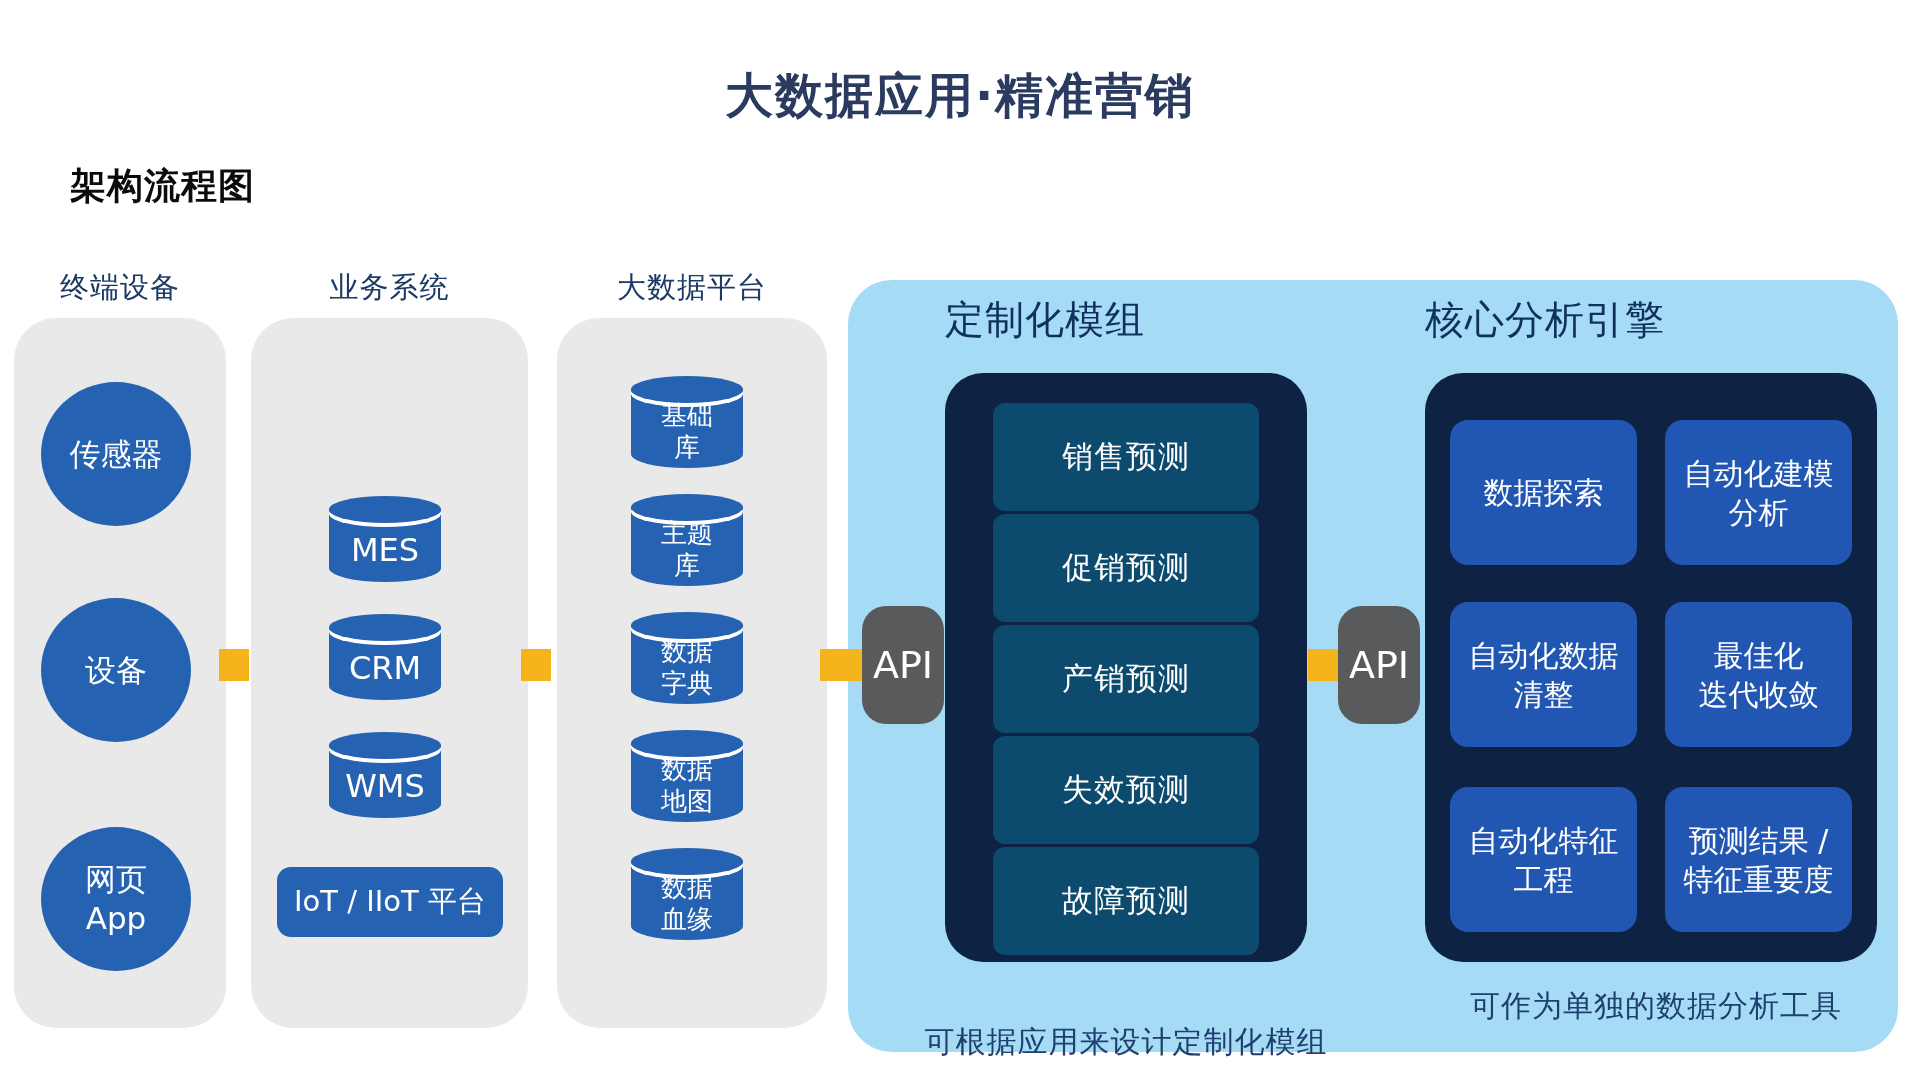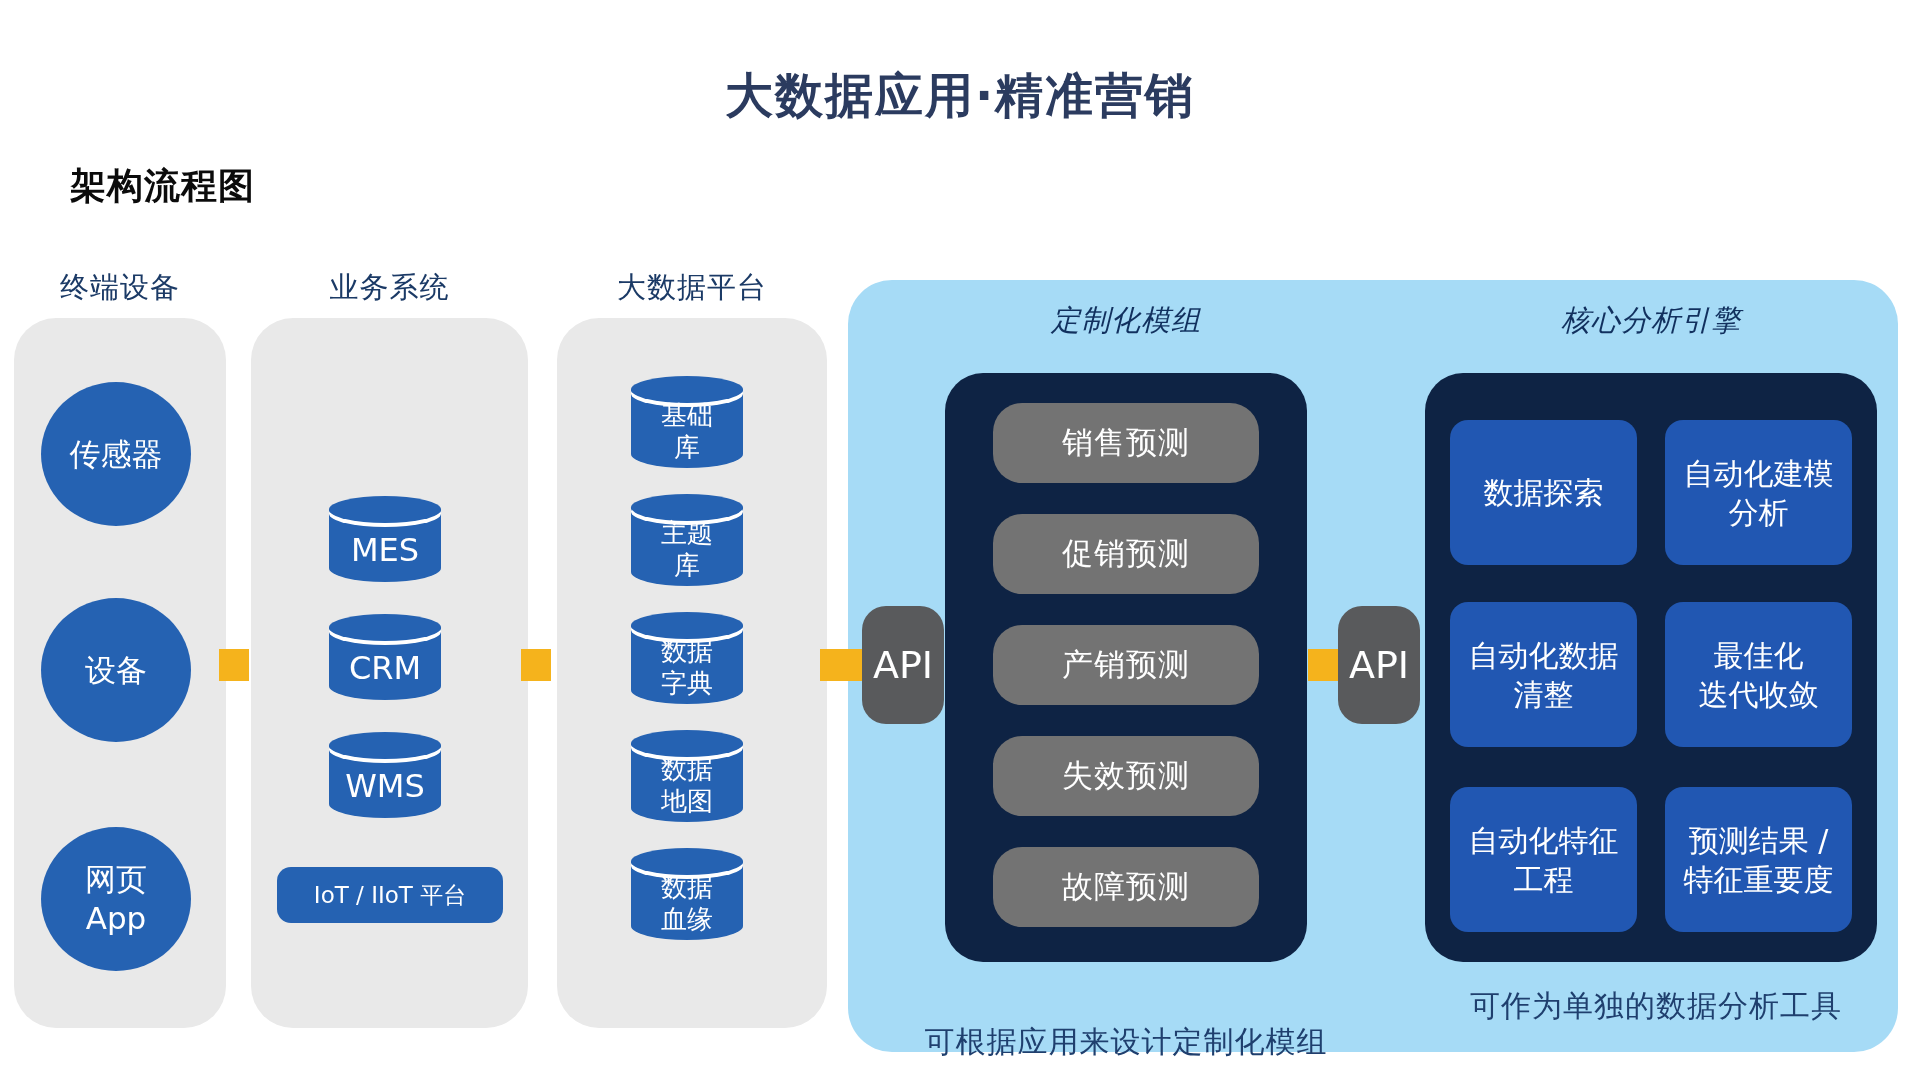--- a/index.html
+++ b/index.html
@@ -16,22 +16,22 @@
   }
   .subtitle{
     left:70px;top:162px;font-size:36px;font-weight:bold;color:#0b0b0b;letter-spacing:1px;
   }
 
   .col-header{
     top:268px;height:38px;line-height:38px;text-align:center;
     font-size:29px;font-weight:500;color:#1b3a66;letter-spacing:1px;
   }
   .panel-header{
-    top:300px;height:40px;line-height:40px;text-align:center;
-    font-size:29px;font-weight:500;color:#11305e;letter-spacing:1px;font-style:italic;
+    top:300px;height:40px;line-height:40px;text-align:left;
+    font-size:39px;font-weight:500;color:#11305e;letter-spacing:1px;
   }
 
   .gray-container{top:318px;height:710px;background:#e9e9e9;border-radius:42px;}
   .blue-panel{left:848px;top:280px;width:1050px;height:772px;background:#a6dbf6;border-radius:44px;}
   .dark-box{top:373px;height:589px;background:#0e2344;border-radius:38px;}
 
   .circle{
     left:41px;width:150px;height:144px;border-radius:50%;background:#2562b2;
     display:flex;align-items:center;justify-content:center;text-align:center;
     color:#ffffff;font-size:31px;line-height:1.25;
@@ -49,35 +49,35 @@
   .cyl .cyl-label{
     position:absolute;z-index:3;left:-6px;right:-6px;top:26px;bottom:4px;
     display:flex;align-items:center;justify-content:center;text-align:center;
     color:#ffffff;font-size:32px;
   }
   .cyl.small-label .cyl-label{font-size:26px;line-height:1.25;top:22px;}
   .cyl2{height:86px;}
   .cyl3{height:92px;}
 
   .pill{
-    left:277px;top:867px;width:226px;height:56px;background:#2562b2;border-radius:14px;
+    left:277px;top:867px;width:226px;height:70px;background:#2562b2;border-radius:14px;
     display:flex;align-items:center;justify-content:center;
-    color:#ffffff;font-size:23px;
+    color:#ffffff;font-size:29px;
   }
 
   .yellow{top:649px;height:32px;background:#f5b31c;}
 
   .api-badge{
     top:606px;width:82px;height:118px;background:#595a5c;border-radius:24px;
     display:flex;align-items:center;justify-content:center;
     color:#ffffff;font-size:38px;z-index:5;
   }
 
   .module-btn{
-    left:993px;width:266px;height:80px;background:#737373;border-radius:29px;
+    left:993px;width:266px;height:108px;background:#0c4a6e;border-radius:12px;
     display:flex;align-items:center;justify-content:center;
     color:#ffffff;font-size:31px;letter-spacing:1px;
   }
   .engine-cell{
     width:187px;height:145px;background:#2157b2;border-radius:18px;
     display:flex;align-items:center;justify-content:center;text-align:center;
     color:#ffffff;font-size:30px;line-height:1.3;
   }
 
   .caption{

